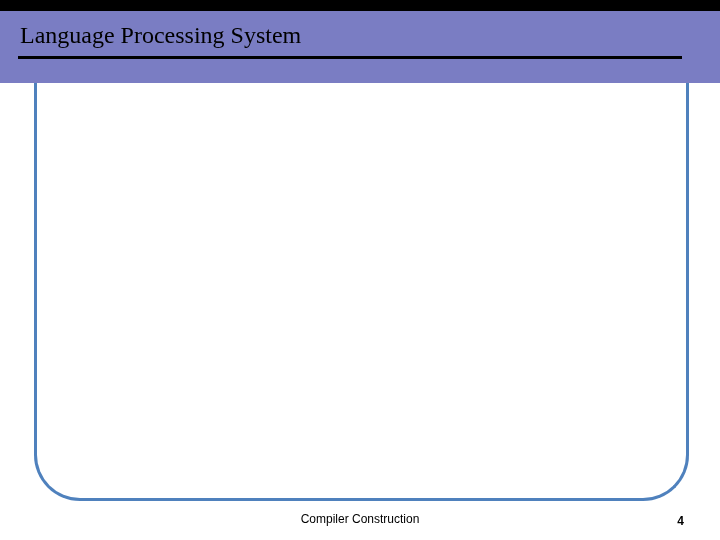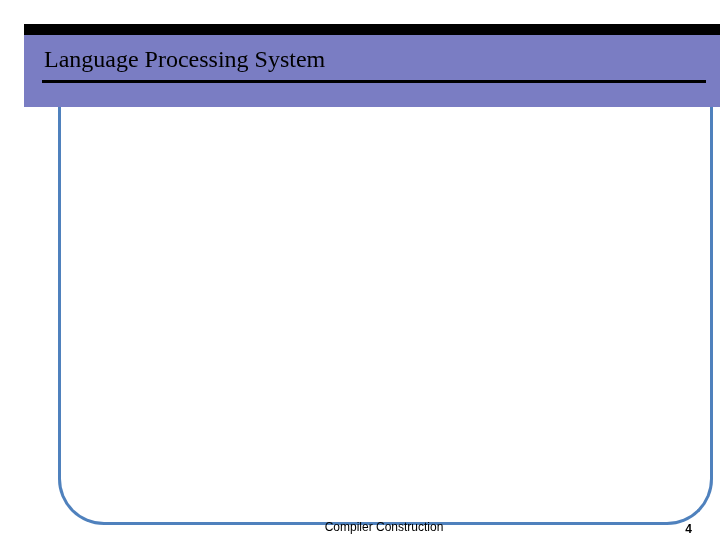--- a/index.html
+++ b/index.html
@@ -1,16 +1,16 @@
 <!DOCTYPE html>
 <html><head>
 <meta charset="utf-8">
 <style>
   * {
-    margin: 8px;
+    margin: 0;
     padding: 0;
     box-sizing: border-box;
   }
   body {
     width: 720px;
     height: 540px;
     background: #fff;
     font-family: "Times New Roman", Times, serif;
     position: relative;
     overflow: hidden;

